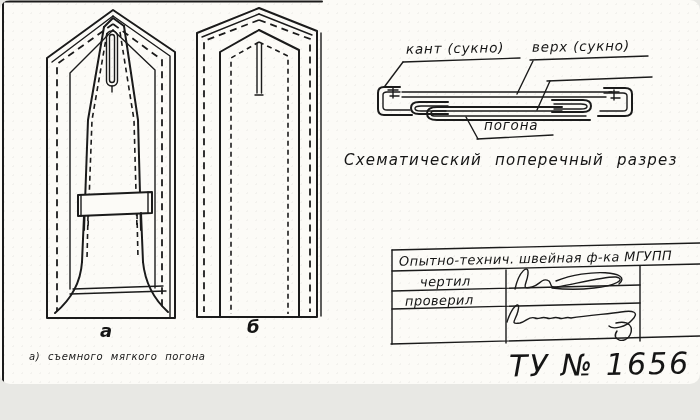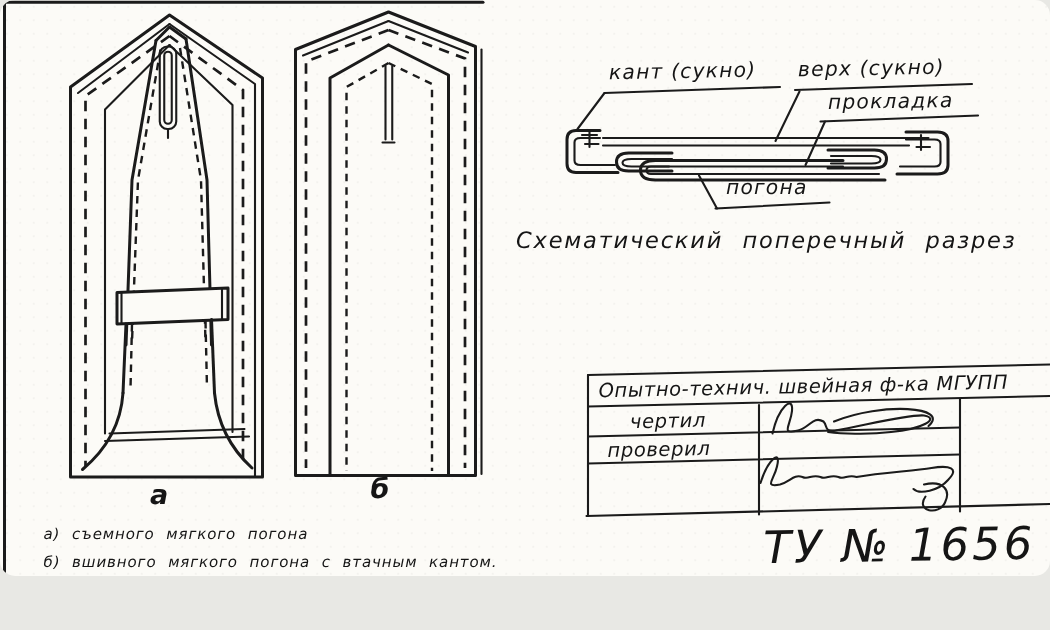--- a/index.html
+++ b/index.html
@@ -154,31 +154,29 @@
       <path class="ink-thin" stroke-width="1.8" d="M556,281 C588,268 634,271 619,284"></path>
     </g>
     <g>
       <path class="ink-thin" stroke-width="1.8" d="M507,322 C512,306 521,299 518,311 C516,320 509,325 520,323 C527,321 529,316 535,318 C539,320 541,316 547,318 C551,320 553,316 559,318 C563,320 565,316 571,318 C589,315 609,314 621,312 C633,310 640,312 632,320 C626,327 613,330 609,326"></path>
       <path class="ink-thin" stroke-width="1.8" d="M616,323 C629,320 634,327 630,335 C626,344 610,341 617,331"></path>
     </g>
   </svg>
 
   <div class="hw lbl" style="left:406px;top:42px;transform:rotate(-1deg);">кант (сукно)</div>
   <div class="hw lbl" style="left:532px;top:40px;transform:rotate(-1deg);">верх (сукно)</div>
-  <div class="hw lbl" style="left:552px;top:62px;transform:rotate(-1deg);">прокладка</div>
   <div class="hw lbl" style="left:484px;top:119px;">погона</div>
 
   <div class="hw cap" style="left:344px;top:153px;">Схематический поперечный разрез</div>
 
   <div class="hw fig-letter" style="left:100px;top:322px;">а</div>
   <div class="hw fig-letter" style="left:247px;top:318px;">б</div>
 
   <div class="hw tbl" style="left:399px;top:252px;">Опытно-технич. швейная ф-ка МГУПП</div>
   <div class="hw tbl" style="left:420px;top:275px;">чертил</div>
   <div class="hw tbl" style="left:405px;top:294px;">проверил</div>
 
   <div class="hw docnum" style="left:509px;top:350px;">ТУ № 1656</div>
   <div class="hw sheetnum" style="left:538px;top:386px;">Лист 1</div>
 
   <div class="hw note" style="left:29px;top:352px;">а) съемного мягкого погона</div>
-  <div class="hw note" style="left:29px;top:371px;">б) вшивного мягкого погона с втачным кантом.</div>
 
 </div>
 
 </body></html>

